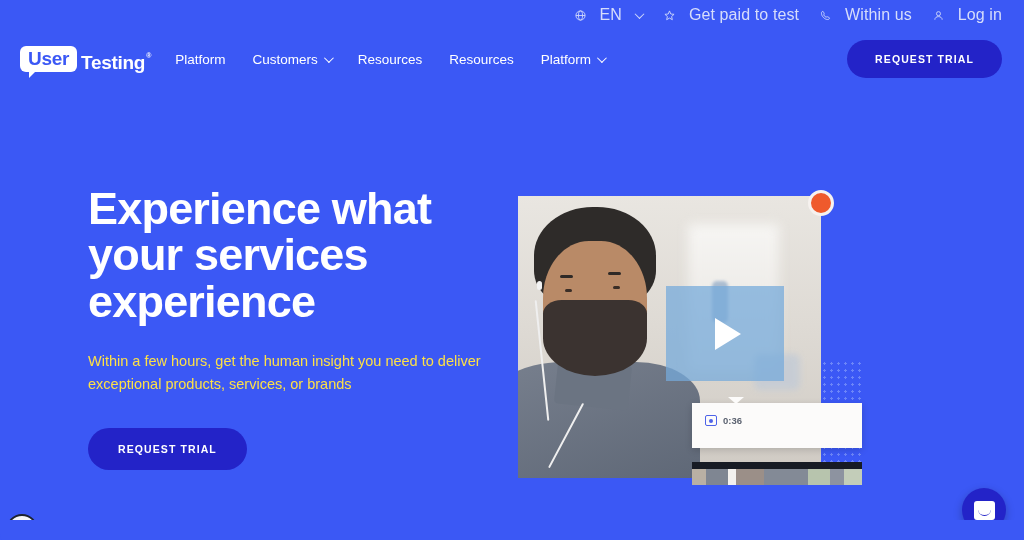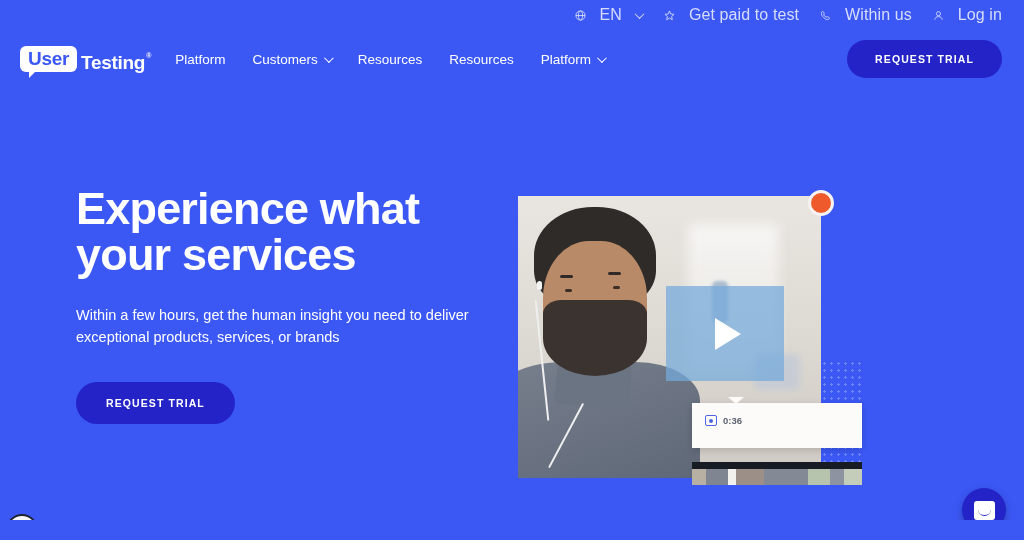--- a/index.html
+++ b/index.html
@@ -54,26 +54,26 @@
   }
   .nav-chev{ width:7px; height:7px; border-right:1.6px solid #fff; border-bottom:1.6px solid #fff;
              transform:rotate(45deg) translateY(-2px); }
   .nav-spacer{ flex:1; }
   .btn-trial-nav{
     background:#2323c8; color:#fff; border:none; border-radius:22px;
     font-size:10.5px; font-weight:700; letter-spacing:1.1px;
     padding:13px 28px; cursor:pointer; font-family:inherit;
   }
   
-  .hero-copy{ position:absolute; left:76px; top:186px; width:470px; }
+  .hero-copy{ position:absolute; left:88px; top:186px; width:470px; }
   .headline{
     color:#fff; font-size:45px; line-height:1.03; font-weight:700; letter-spacing:-.8px;
   }
   .subhead{
-    color:#ffffff; font-size:14.5px; line-height:1.55; margin-top:25px; max-width:415px;
+    color:#fde047; font-size:14.5px; line-height:1.55; margin-top:25px; max-width:415px;
   }
   .cta-row{ display:flex; align-items:center; gap:20px; margin-top:33px; }
   .btn-trial-hero{
     background:#2323c8; color:#fff; border:none; border-radius:24px;
     font-size:10.5px; font-weight:700; letter-spacing:1.1px;
     padding:15px 30px; cursor:pointer; font-family:inherit;
   }
   .btn-watch{
     background:transparent; color:#fff; border:1.4px solid #a9b8fb; border-radius:24px;
     font-size:10.5px; font-weight:700; letter-spacing:1.1px;
@@ -287,20 +287,21 @@
 
     <div class="nav-spacer"></div>
 
     <button class="btn-trial-nav">REQUEST TRIAL</button>
   </div>
 
   <div class="hero-copy">
     <h1 class="headline">
       <span>Experience what</span><br>
       <span>your services</span><br>
+      <span>experience</span>
     </h1>
     <p class="subhead">Within a few hours, get the human insight you need to deliver exceptional products, services, or brands</p>
 
     <div class="cta-row">
       <button class="btn-trial-hero">REQUEST TRIAL</button>
     </div>
   </div>
 
   <div class="media">
 

